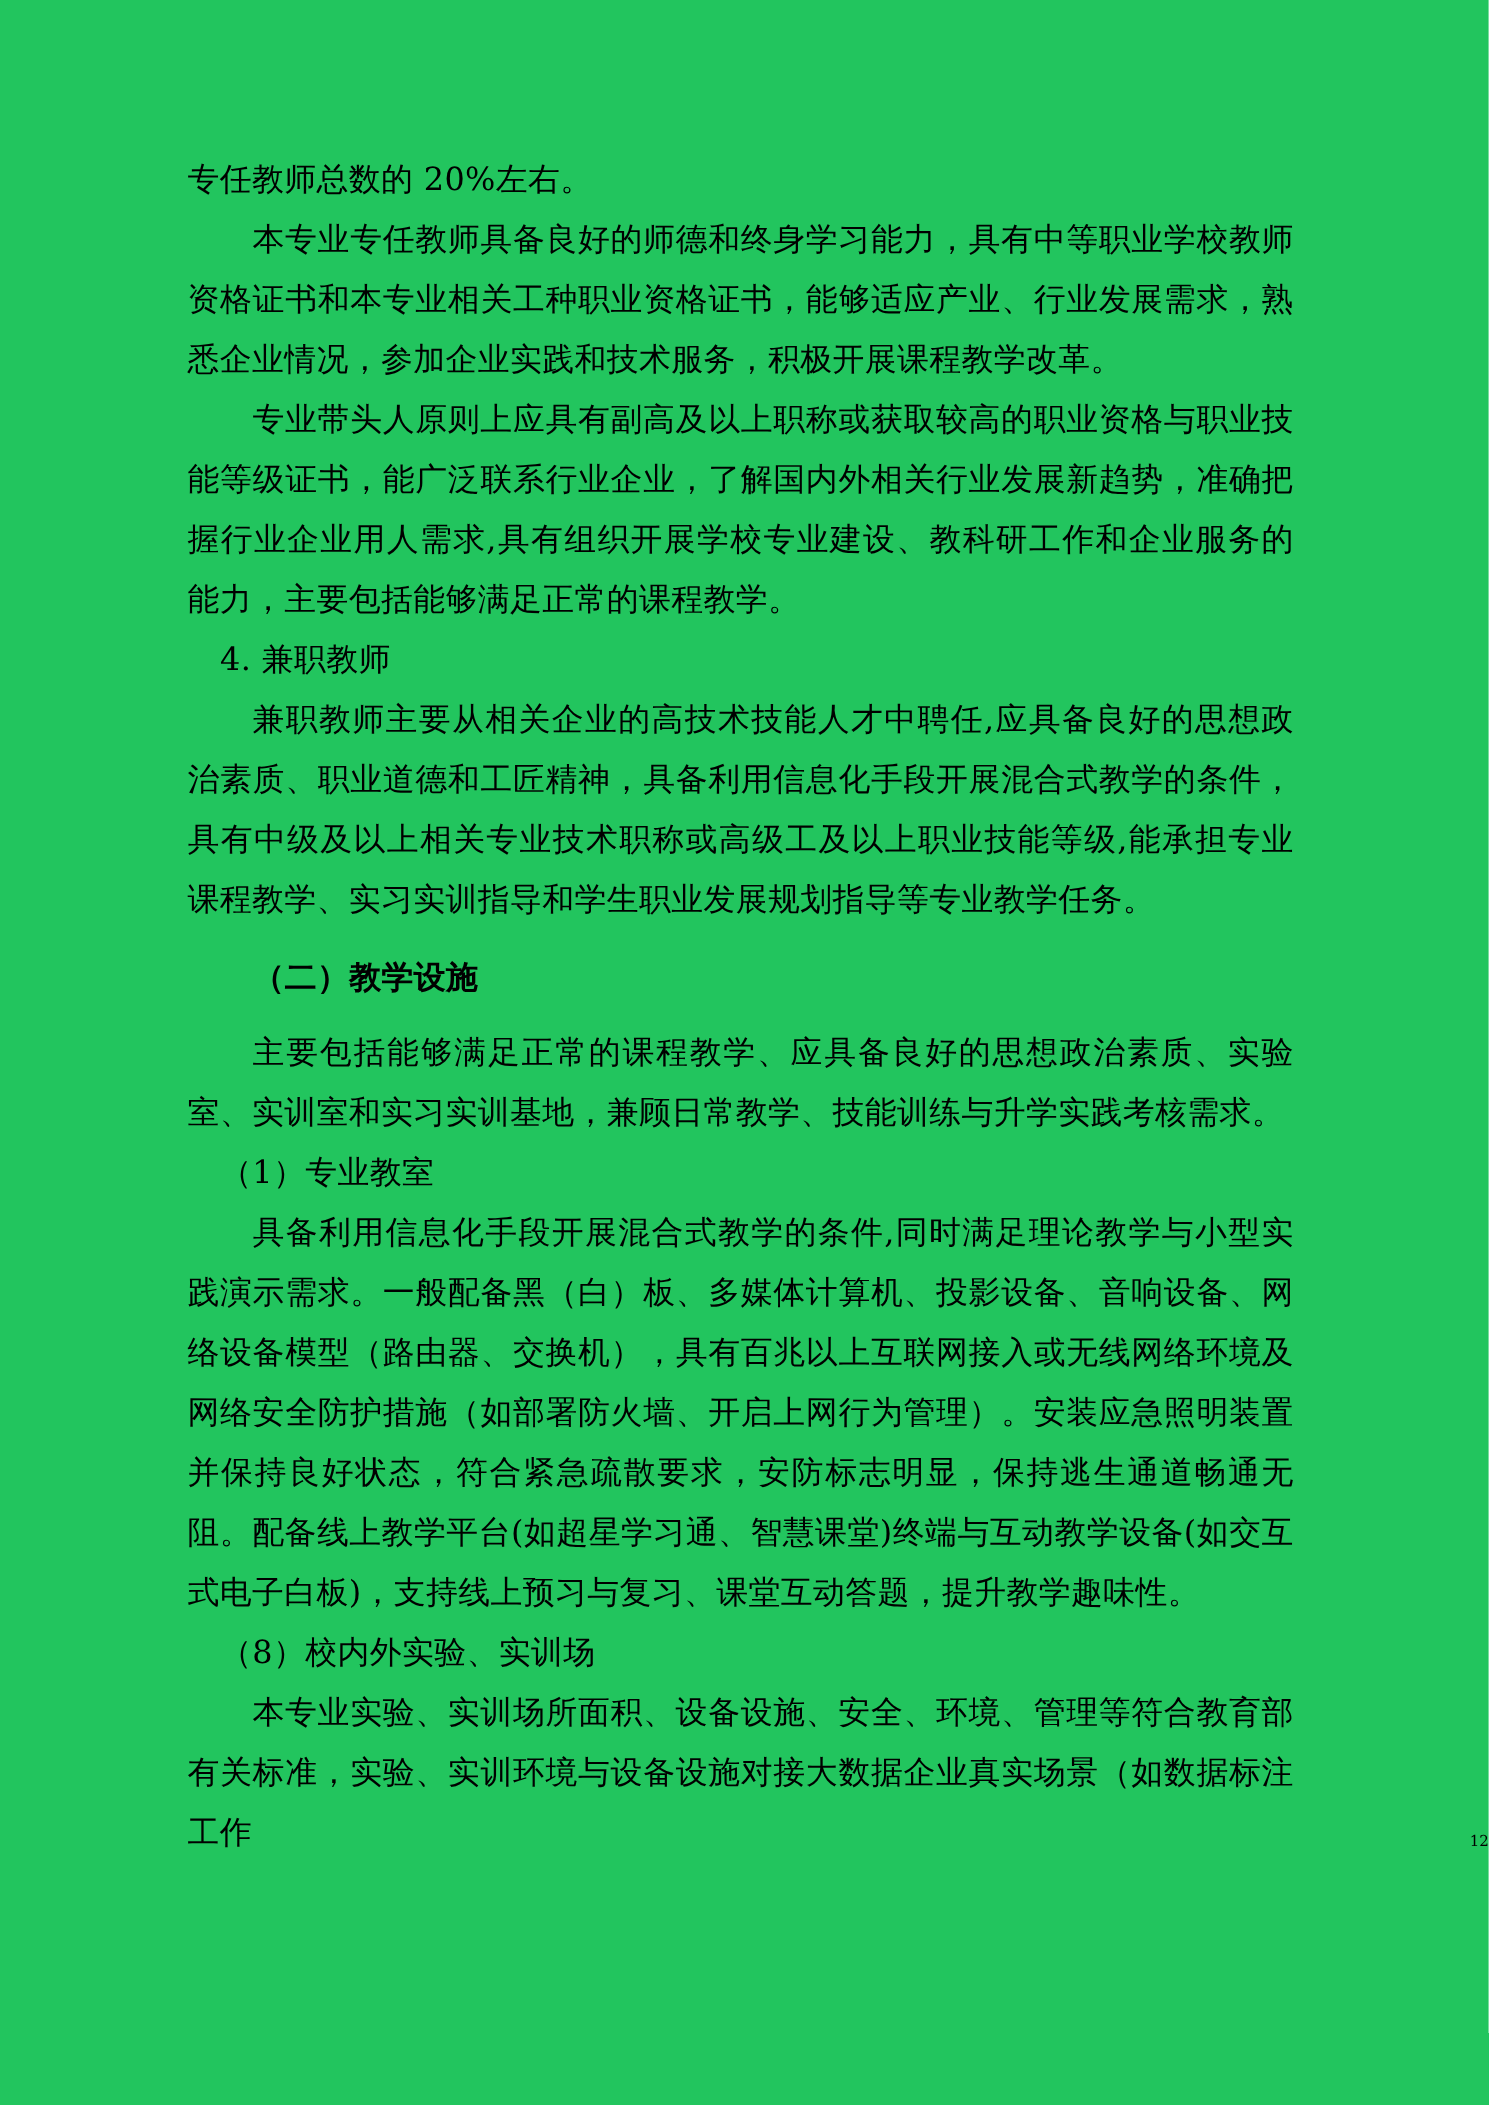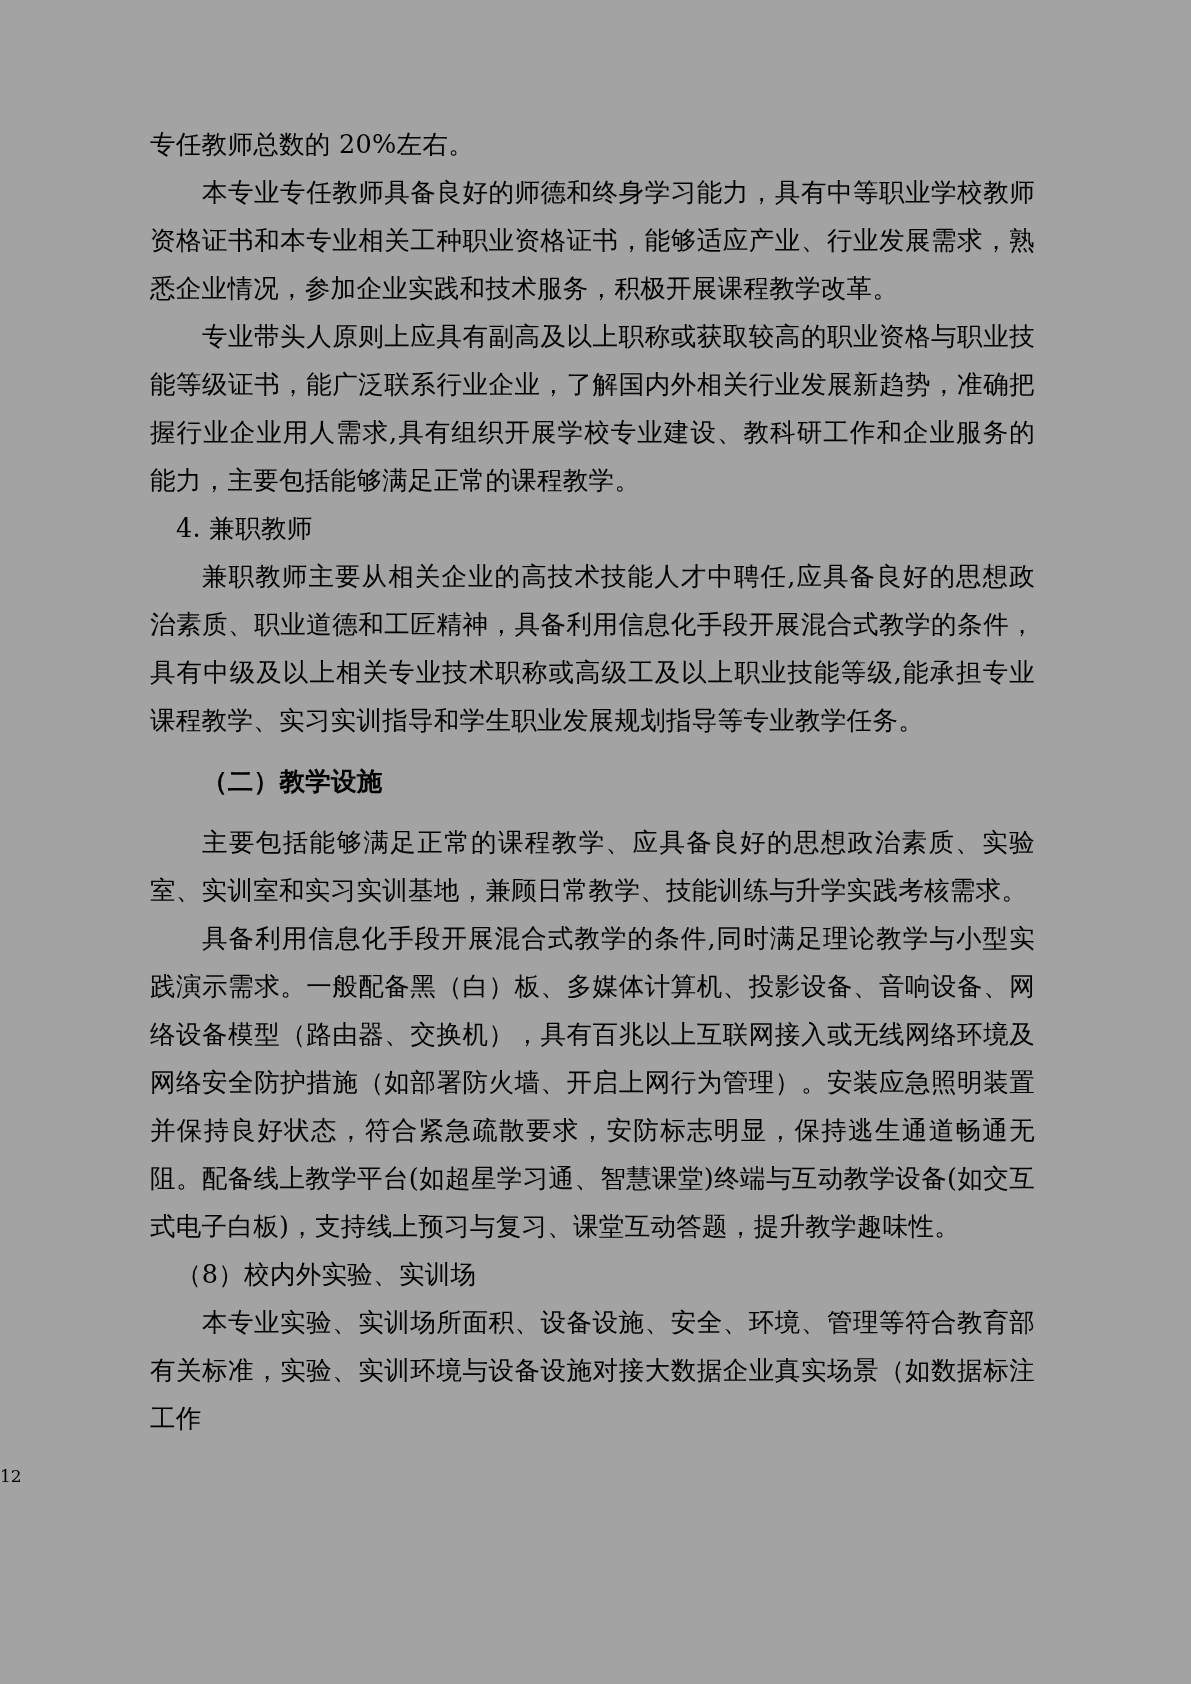--- a/index.html
+++ b/index.html
@@ -5,21 +5,21 @@
   html, body {
     margin: 0;
     padding: 0;
     background: #ffffff;
   }
   .page {
     position: relative;
     width: 1191px;
     height: 1684px;
     margin: 0 auto;
-    background: #a3a3a3;
+    background: #22c55e;
     box-sizing: border-box;
     font-family: "DejaVu Serif", "Liberation Serif", serif;
     color: #000000;
   }
   .content {
     position: absolute;
     left: 150px;
     top: 120px;
     width: 885px;
   }
@@ -43,22 +43,22 @@
     font-family: Liberation Mono, monospace;
     font-size: 25.5px;
   }
   .spacer-sm { height: 10px; }
   .spacer-md { height: 16px; }
   .page-number {
     position: absolute;
     left: 0;
     right: 0;
     top: 1466px;
-    text-align: left;
-    font-size: 17px;
+    text-align: right;
+    font-size: 12px;
     font-family: "DejaVu Serif", "Liberation Serif", serif;
     color: #000;
   }
 </style>
 </head>
 <body>
 
 <div class="page">
   <div class="content">
 
@@ -75,20 +75,21 @@
     <p class="indent2">兼职教师主要从相关企业的高技术技能人才中聘任,应具备良好的思想政治素质、职业道德和工匠精神，具备利用信息化手段开展混合式教学的条件，具有中级及以上相关专业技术职称或高级工及以上职业技能等级,能承担专业课程教学、实习实训指导和学生职业发展规划指导等专业教学任务。</p>
 
     <div class="spacer-md"></div>
 
     <p class="heading">（二）教学设施</p>
 
     <div class="spacer-sm"></div>
 
     <p class="indent2">主要包括能够满足正常的课程教学、应具备良好的思想政治素质、实验室、实训室和实习实训基地，兼顾日常教学、技能训练与升学实践考核需求。</p>
 
+    <p class="indent1">（1）专业教室</p>
 
     <p class="indent2">具备利用信息化手段开展混合式教学的条件,同时满足理论教学与小型实践演示需求。一般配备黑（白）板、多媒体计算机、投影设备、音响设备、网络设备模型（路由器、交换机），具有百兆以上互联网接入或无线网络环境及网络安全防护措施（如部署防火墙、开启上网行为管理）。安装应急照明装置并保持良好状态，符合紧急疏散要求，安防标志明显，保持逃生通道畅通无阻。配备线上教学平台(如超星学习通、智慧课堂)终端与互动教学设备(如交互式电子白板)，支持线上预习与复习、课堂互动答题，提升教学趣味性。</p>
 
     <p class="indent1">（8）校内外实验、实训场</p>
 
     <p class="indent2">本专业实验、实训场所面积、设备设施、安全、环境、管理等符合教育部有关标准，实验、实训环境与设备设施对接大数据企业真实场景（如数据标注工作</p>
 
   </div>
 
   <div class="page-number">12</div>

